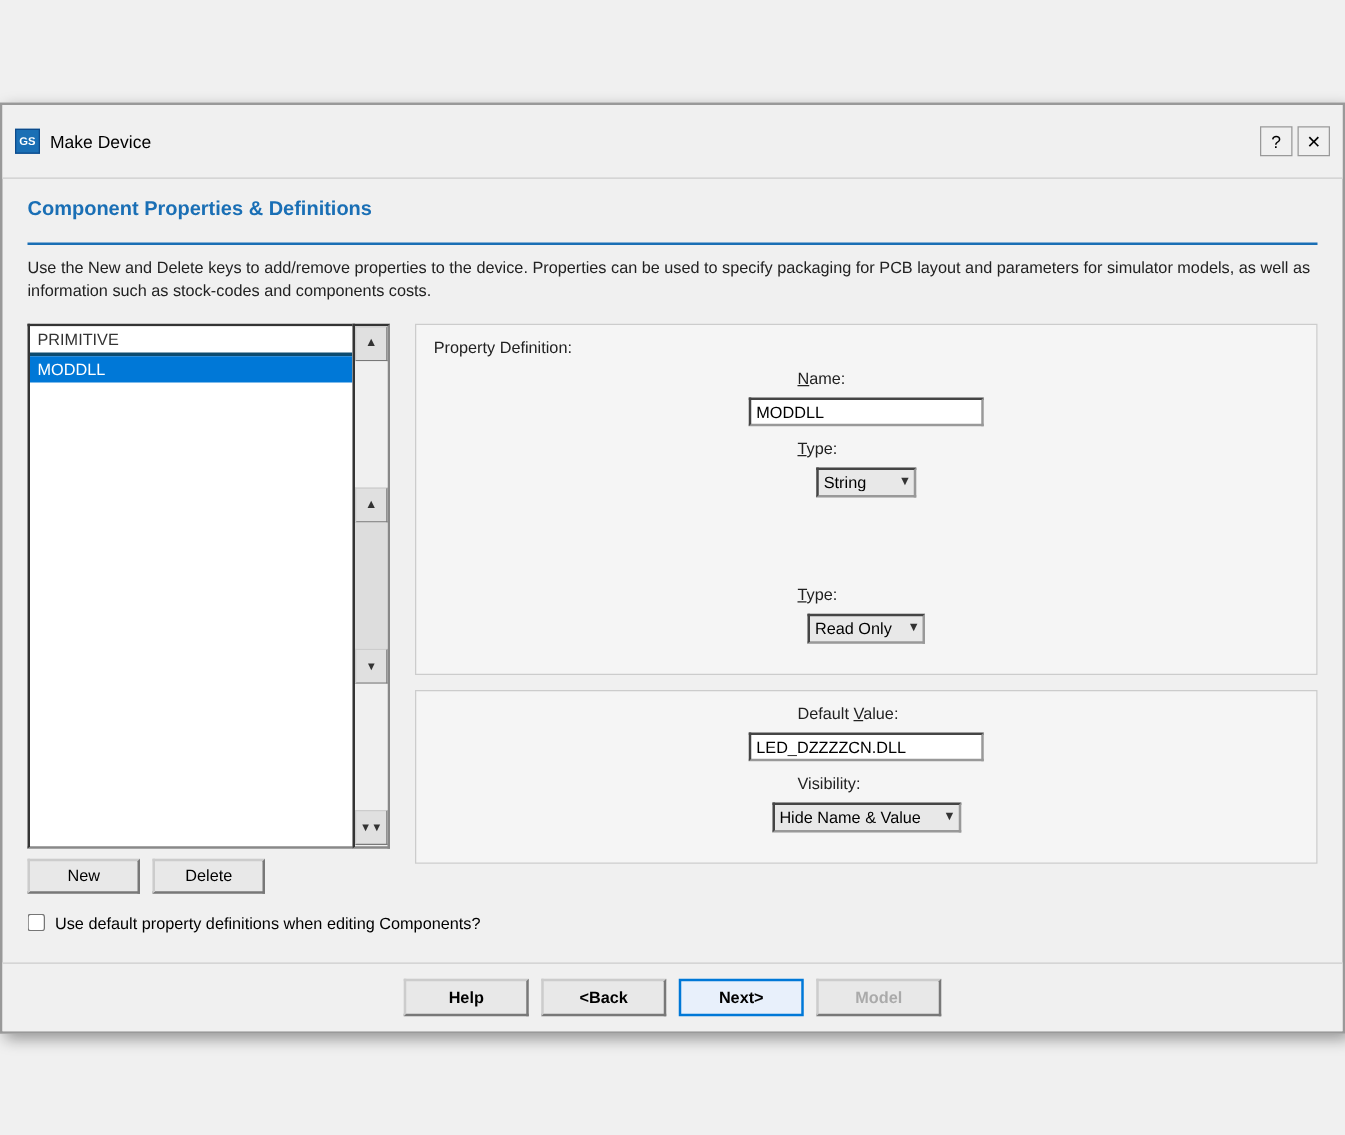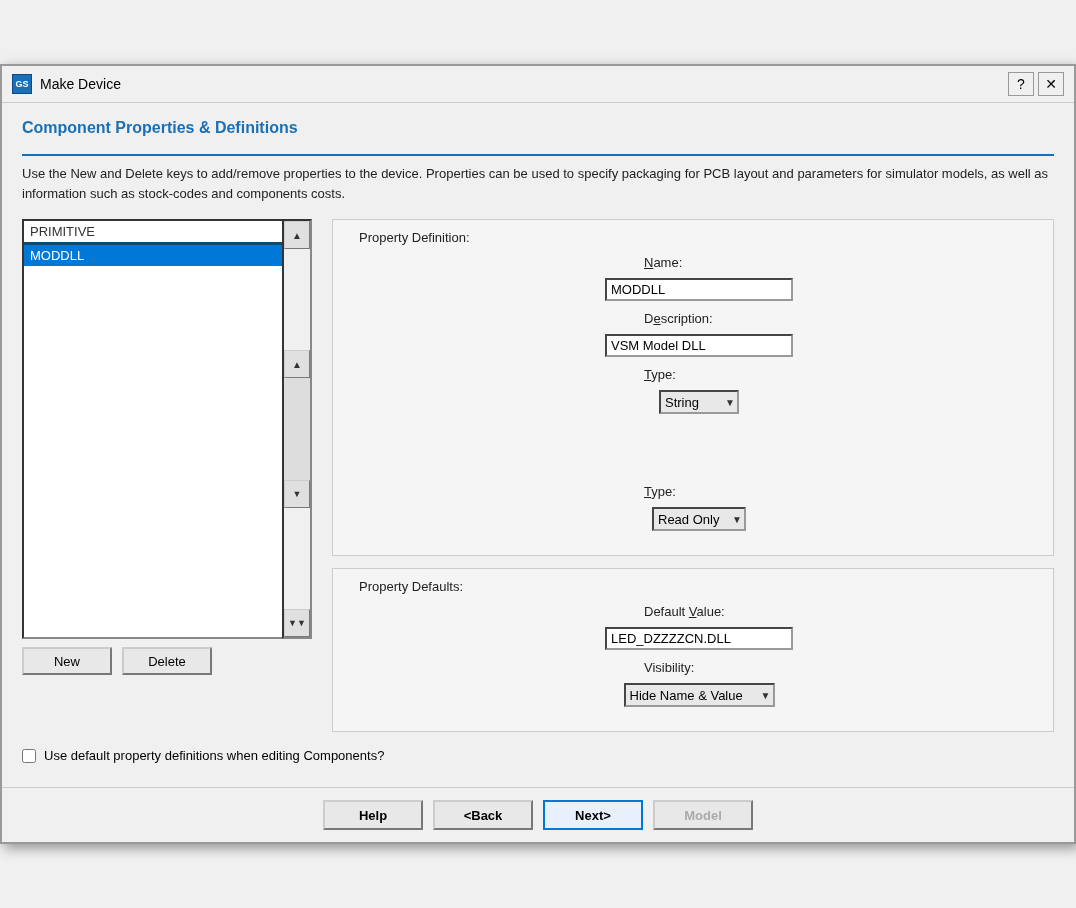--- a/index.html
+++ b/index.html
@@ -13,21 +13,21 @@
       min-height: 100vh;
     }
     .dialog {
       width: 1076px;
       background: #f0f0f0;
       border: 2px solid #999;
       box-shadow: 4px 4px 12px rgba(0,0,0,0.4);
     }
     .title-bar {
       background: #f0f0f0;
-      padding: 6px 10px;
+      padding: 17px 10px;
       display: flex;
       align-items: center;
       justify-content: space-between;
       border-bottom: 1px solid #ccc;
     }
     .title-bar-left {
       display: flex;
       align-items: center;
       gap: 8px;
     }
@@ -190,21 +190,21 @@
     
     .right-panel {
       flex: 1;
       display: flex;
       flex-direction: column;
       gap: 12px;
     }
 
     .property-section {
       border: 1px solid #ccc;
-      padding: 10px 14px 14px 26px;
+      padding: 10px 14px 14px 14px;
       background: #f5f5f5;
     }
 
     .section-label {
       font-size: 13px;
       font-weight: normal;
       margin-bottom: 10px;
       color: #222;
     }
 
@@ -358,24 +358,20 @@
       <div class="right-panel">
 
         <div class="property-section">
           <div class="section-label">Property Definition:</div>
 
           <div class="field-row">
             <span class="field-label"><u>N</u>ame:</span>
             <input class="field-input" type="text" value="MODDLL" style="">
           </div>
 
-          <div class="field-row">
-            <span class="field-label">D<u>e</u>scription:</span>
-            <input class="field-input" type="text" value="VSM Model DLL" style="">
-          </div>
 
           <div class="field-row">
             <span class="field-label"><u>T</u>ype:</span>
             <div class="select-wrapper">
               <select>
                 <option>String</option>
                 <option>Integer</option>
                 <option>Real</option>
                 <option>Boolean</option>
               </select>
@@ -392,21 +388,20 @@
                 <option>Read Only</option>
                 <option>Editable</option>
                 <option>Hidden</option>
               </select>
               <span class="select-arrow">▼</span>
             </div>
           </div>
         </div>
 
         <div class="property-section">
-          <div class="section-label">Property Defaults:</div>
 
           <div class="field-row">
             <span class="field-label">Default <u>V</u>alue:</span>
             <input class="field-input" type="text" value="LED_DZZZZCN.DLL" style="">
           </div>
 
           <div class="field-row">
             <span class="field-label">Visibility:</span>
             <div class="select-wrapper">
               <select>

